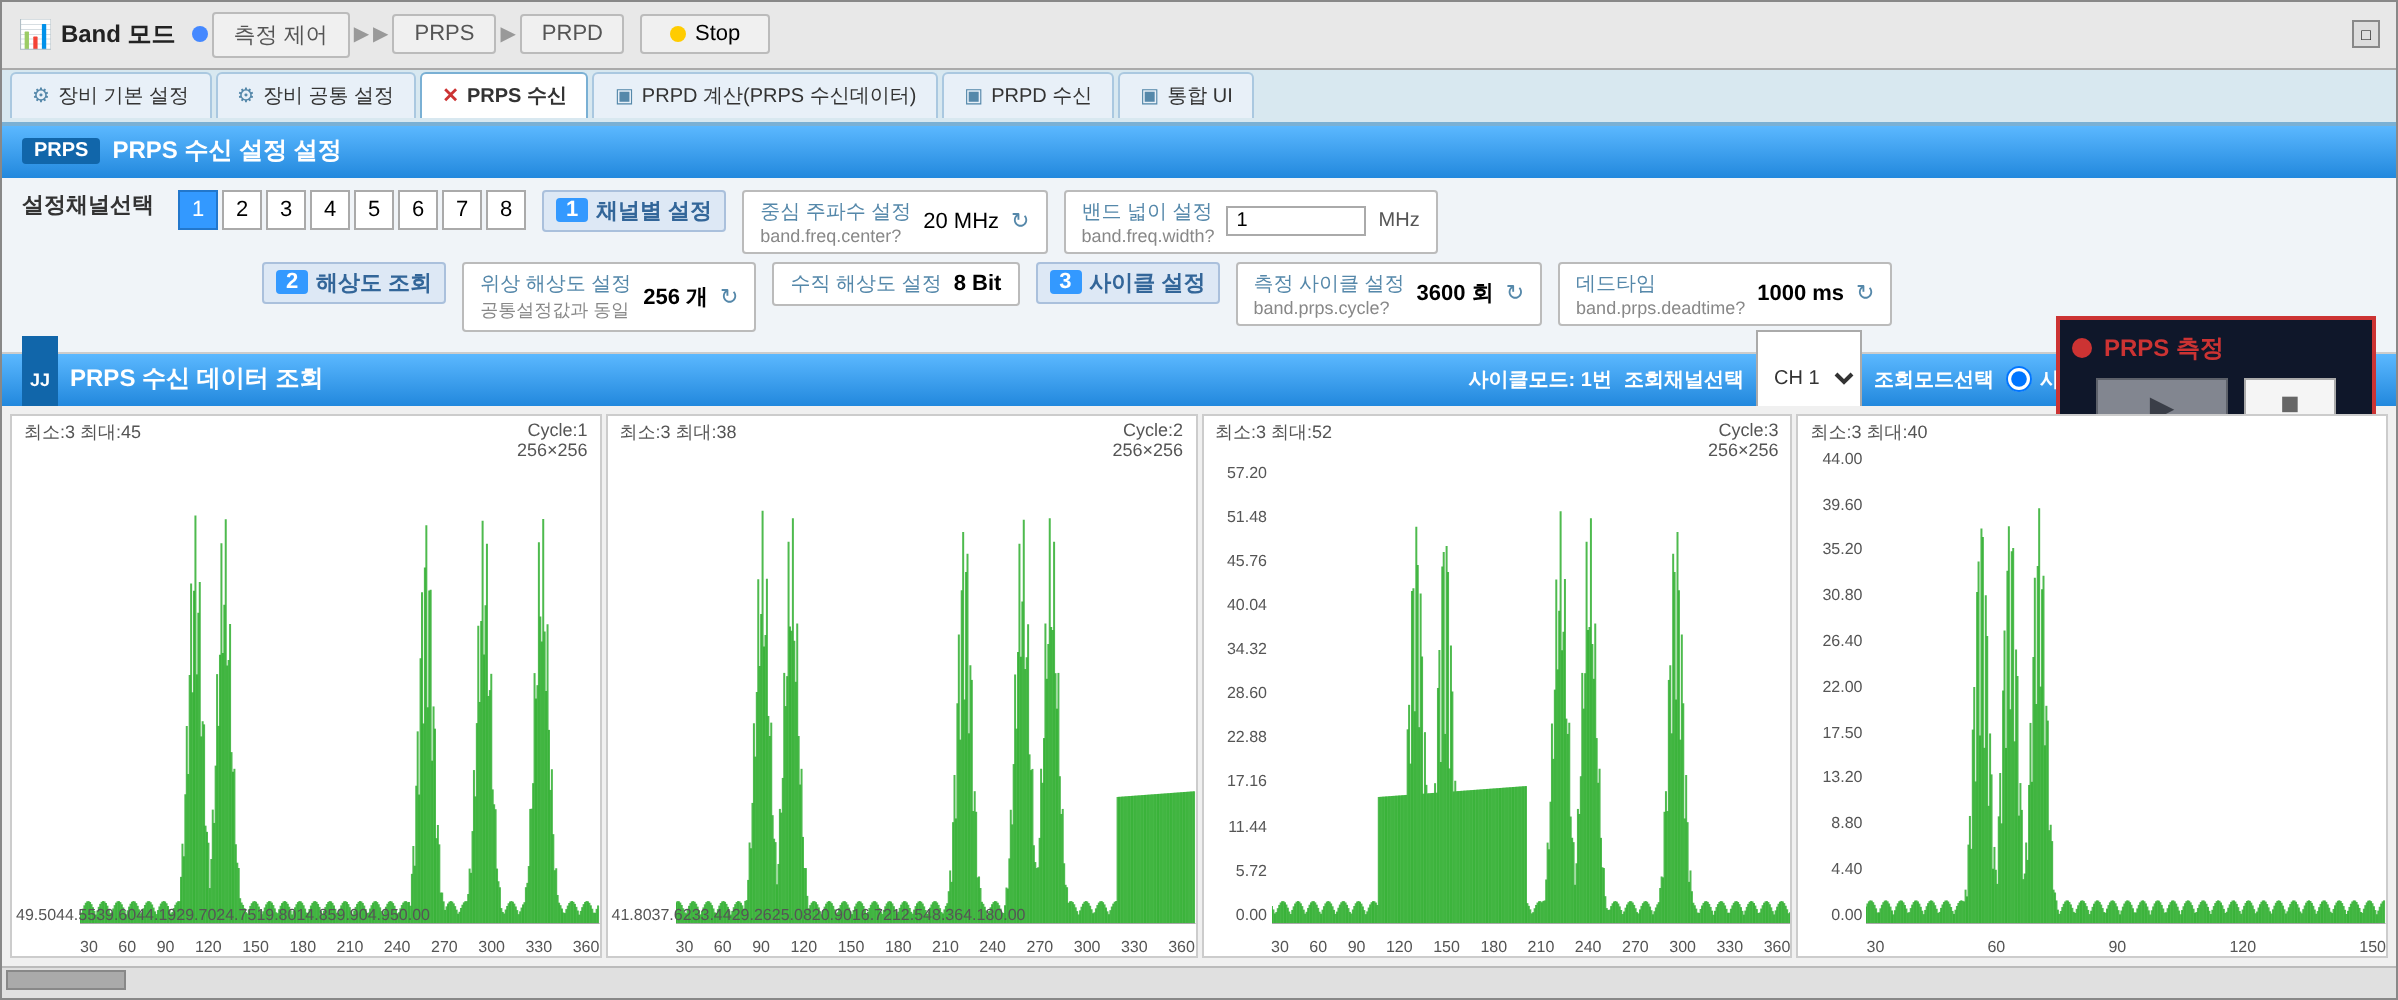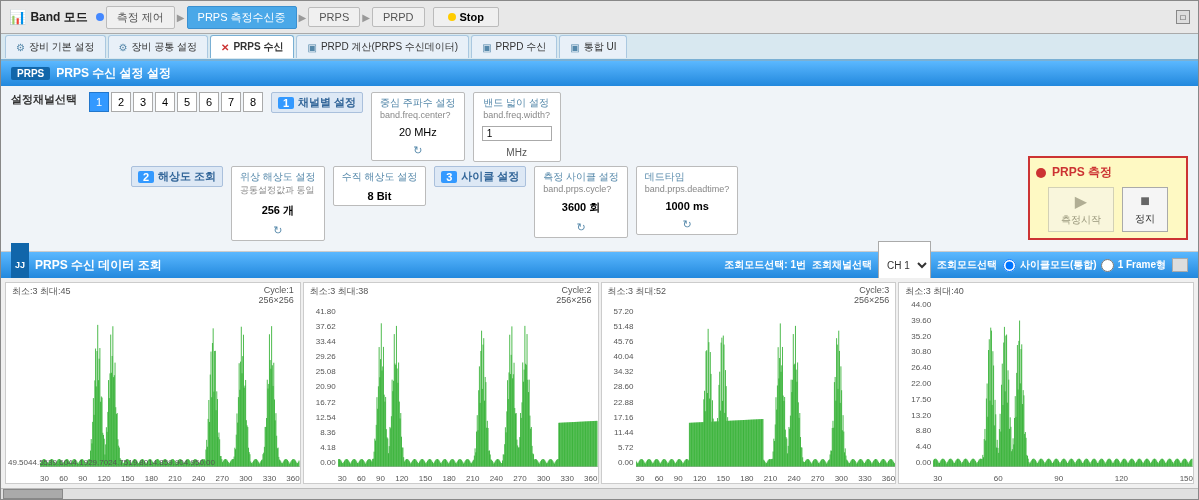--- a/index.html
+++ b/index.html
@@ -19,21 +19,21 @@
     .step-item {
       display: flex; align-items: center; gap: 4px; padding: 3px 10px;
       border: 1px solid #bbb; background: #f0f0f0; border-radius: 2px; color: #555;
     }
     .step-item.active { background: #4aa8e8; color: white; border-color: #3a90d0; }
     .step-dot { width: 8px; height: 8px; border-radius: 50%; background: #888; display: inline-block; }
     .step-dot.blue { background: #4488ff; }
     .step-arrow { color: #999; font-size: 10px; }
     .stop-btn {
       display: flex; align-items: center; gap: 4px; padding: 3px 14px;
-      background: #f0f0f0; border: 1px solid #bbb; border-radius: 2px; font-size: 11px; cursor: pointer; font-weight: bold;
+      background: #f0f0f0; border: 1px solid #bbb; border-radius: 2px; font-size: 11px; cursor: pointer;
     }
     .stop-dot { width: 8px; height: 8px; border-radius: 50%; background: #ffcc00; display: inline-block; }
     .window-btns { margin-left: auto; display: flex; gap: 2px; }
     .win-btn { width: 14px; height: 14px; border: 1px solid #888; background: #ddd; cursor: pointer; font-size: 8px; display: flex; align-items: center; justify-content: center; }
 
     
     .tab-bar {
       display: flex; align-items: center; background: #d8e8f0; border-bottom: 2px solid #7ab0d4;
       padding: 0 4px; height: 28px; gap: 2px;
     }
@@ -62,41 +62,41 @@
     .channel-sel-label { font-size: 11px; color: #333; font-weight: bold; margin-right: 4px; }
     .channel-btns { display: flex; gap: 2px; }
     .ch-btn {
       width: 20px; height: 20px; border: 1px solid #aaa; background: white;
       text-align: center; line-height: 18px; cursor: pointer; font-size: 11px;
     }
     .ch-btn.active { background: #3399ff; color: white; border-color: #2277cc; }
 
     .settings-group {
       display: flex; align-items: center; gap: 6px;
-      border: 1px solid #bbb; background: white; padding: 3px 8px; border-radius: 2px; flex-direction: column;
+      border: 1px solid #bbb; background: white; padding: 3px 8px; border-radius: 2px;
     }
     .sg-label { color: #5588aa; font-size: 10px; }
     .sg-sub { font-size: 9px; color: #888; display: block; }
     .sg-input { border: 1px solid #aaa; padding: 1px 4px; font-size: 10px; width: 60px; }
     .sg-unit { font-size: 10px; color: #555; }
     .refresh-icon { color: #5588aa; font-size: 11px; cursor: pointer; }
     .row-label {
       display: flex; align-items: center; gap: 4px;
       background: #dde8f5; border: 1px solid #aac0dc; padding: 2px 6px; border-radius: 2px;
       font-size: 11px; font-weight: bold; color: #336699;
     }
     .row-num {
       background: #3399ff; color: white; border-radius: 2px;
       padding: 0 4px; font-size: 11px; min-width: 16px; text-align: center;
     }
 
     
     .prps-panel {
       position: absolute; right: 10px; top: 95px; width: 160px;
-      border: 2px solid #cc3333; background: #fef9c3; padding: 6px;
+      border: 2px solid #cc3333; background: #0f172a; padding: 6px;
     }
     .prps-title {
       display: flex; align-items: center; gap: 6px; font-size: 12px; font-weight: bold;
       color: #cc3333; margin-bottom: 6px;
     }
     .prps-red-dot { width: 10px; height: 10px; border-radius: 50%; background: #cc3333; }
     .prps-btns { display: flex; gap: 8px; justify-content: center; }
     .prps-btn {
       display: flex; flex-direction: column; align-items: center; gap: 2px;
       border: 1px solid #aaa; padding: 4px 12px; background: #f5f5f5; cursor: pointer;
@@ -152,21 +152,20 @@
 
   <div class="title-bar">
     <div class="title-bar-brand">
       <span style="color:#3366cc; font-size:14px;">📊</span>
       <span>Band 모드</span>
     </div>
     <div class="title-bar-steps">
       <span class="step-dot blue"></span>
       <span class="step-item">측정 제어</span>
       <span class="step-arrow">▶</span>
-      <span class="step-item active">PRPS 측정수신중</span>
       <span class="step-arrow">▶</span>
       <span class="step-item">PRPS</span>
       <span class="step-arrow">▶</span>
       <span class="step-item">PRPD</span>
     </div>
     <div class="stop-btn">
       <span class="stop-dot"></span>
       <span>Stop</span>
     </div>
     <div class="window-btns">
@@ -308,21 +307,21 @@
           <span class="prps-btn-icon">■</span>
           <span class="prps-btn-label">정지</span>
         </div>
       </div>
     </div>
 
     <div class="charts-header">
       <span style="background:#1166aa; color:white; padding:17px 4px; font-size:9px;">JJ</span>
       <span>PRPS 수신 데이터 조회</span>
       <div class="charts-controls">
-        <span class="ctrl-label">조회모드선택: 1번</span>
+        <span class="ctrl-label">사이클모드: 1번</span>
         <span class="ctrl-label">조회채널선택</span>
         <select class="ctrl-select">
           <option>CH 1</option>
           <option>CH 2</option>
           <option>CH 3</option>
           <option>CH 4</option>
         </select>
         <span class="ctrl-label">조회모드선택</span>
         <div class="ctrl-radio-group">
           <input type="radio" name="viewMode" checked="" style="">
@@ -733,21 +732,21 @@
               <span>360</span>
             </div>
           </div>
         </div>
         <div class="chart-box">
           <div class="chart-info">
             <span>최소:3 최대:38</span>
             <span style="text-align: right;">Cycle:2<br>256×256</span>
           </div>
           <div style="flex: 1 1 0%; position: relative; min-height: 0px;">
-            <div style="position: absolute; left: 0px; top: 0px; bottom: 16px; display: flex; flex-direction: column; justify-content: space-between; font-size: 8px; color: rgb(85, 85, 85); width: 34px; padding: 0px 2px; align-items: flex-end; z-index: 2;">
+            <div style="position: absolute; left: 0px; top: 0px; bottom: 16px; display: flex; justify-content: space-between; font-size: 8px; color: rgb(85, 85, 85); width: 34px; padding: 0px 2px; align-items: flex-end; z-index: 2;">
               <span>41.80</span>
               <span>37.62</span>
               <span>33.44</span>
               <span>29.26</span>
               <span>25.08</span>
               <span>20.90</span>
               <span>16.72</span>
               <span>12.54</span>
               <span>8.36</span>
               <span>4.18</span>

